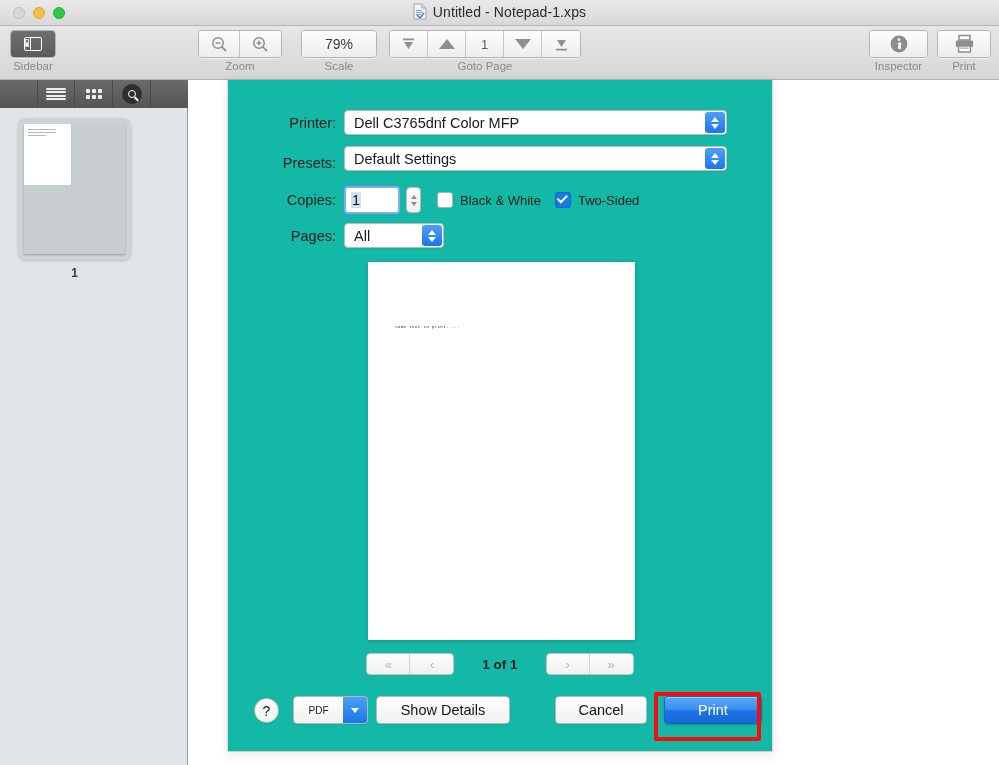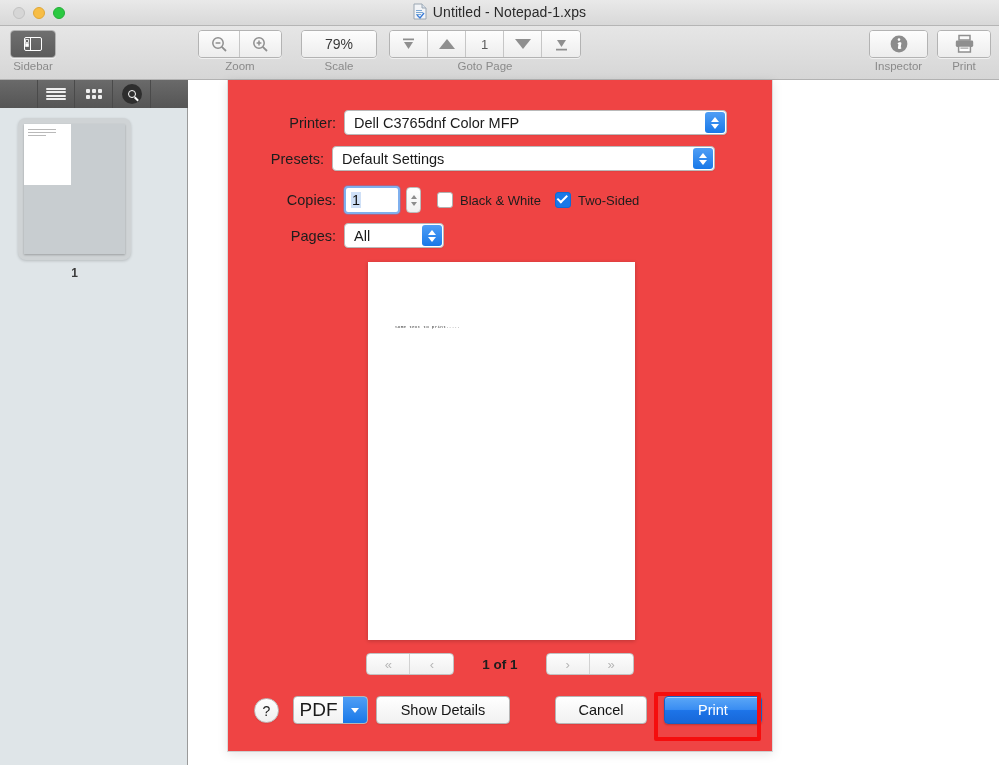--- a/index.html
+++ b/index.html
@@ -132,21 +132,21 @@
 
   
   .doc-canvas {
     position: absolute; left: 189px; top: 80px; right: 0; bottom: 0;
     background: #ffffff;
   }
 
   
   .sheet {
     position: absolute; left: 227px; top: 80px; width: 546px; height: 672px;
-    background: #ef4444;
+    background: #14b8a6;
     border-left: 1px solid #dadada; border-right: 1px solid #dadada;
     border-bottom: 1px solid #cfcfcf;
     box-shadow: 0 2px 10px rgba(0,0,0,0.10);
   }
 
   .frow { position: absolute; display: flex; align-items: center; }
   .flabel { font-size: 14.5px; color: #1d1d1d; text-align: right; }
 
   .popup {
     position: relative; height: 25px;
@@ -219,21 +219,21 @@
     position: absolute; left: 26px; top: 6px; width: 25px; height: 25px; border-radius: 50%;
     border: 1px solid #bdbdbd; background: linear-gradient(to bottom,#fefefe,#f0f0f0);
     display:flex; align-items:center; justify-content:center;
     font-size: 14px; color: #222; box-shadow: 0 1px 1px rgba(0,0,0,0.06);
   }
   .pdf-btn {
     position: absolute; left: 65px; top: 4px; height: 28px; width: 75px;
     border: 1px solid #b6b6b6; border-radius: 4px; background: linear-gradient(to bottom,#ffffff,#f1f1f1);
     display: flex; align-items: center; box-shadow: 0 1px 1px rgba(0,0,0,0.07);
   }
-  .pdf-btn .lbl { flex: 1; text-align: center; font-size: 19px; color: #1b1b1b; }
+  .pdf-btn .lbl { flex: 1; text-align: center; font-size: 10px; color: #1b1b1b; }
   .pdf-btn .drop {
     width: 24px; height: 100%; background: linear-gradient(to bottom,#4f9ef5,#1878e8);
     border-radius: 0 3px 3px 0; display: flex; align-items: center; justify-content: center;
   }
   .gbtn {
     position: absolute; top: 4px; height: 28px;
     border: 1px solid #b6b6b6; border-radius: 4px;
     background: linear-gradient(to bottom,#ffffff,#f1f1f1);
     display: flex; align-items: center; justify-content: center;
     font-size: 14.5px; color: #141414; box-shadow: 0 1px 1px rgba(0,0,0,0.07);
@@ -423,21 +423,21 @@
       <span class="flabel" style="width:72px;">Printer:</span>
       <div class="popup" style="width:383px; margin-left:8px;">
         <span>Dell C3765dnf Color MFP</span>
         <span class="arrows">
           <span class="chv-up"></span>
             <span class="chv-dn"></span>
         </span>
       </div>
     </div>
 
-    <div class="frow" style="left:24px; top:66px;">
+    <div class="frow" style="left:36px; top:66px;align-items:flex-end;">
       <span class="flabel" style="width:72px;">Presets:</span>
       <div class="popup" style="width:383px; margin-left:8px;">
         <span>Default Settings</span>
         <span class="arrows">
           <span class="chv-up"></span>
             <span class="chv-dn"></span>
         </span>
       </div>
     </div>
 

